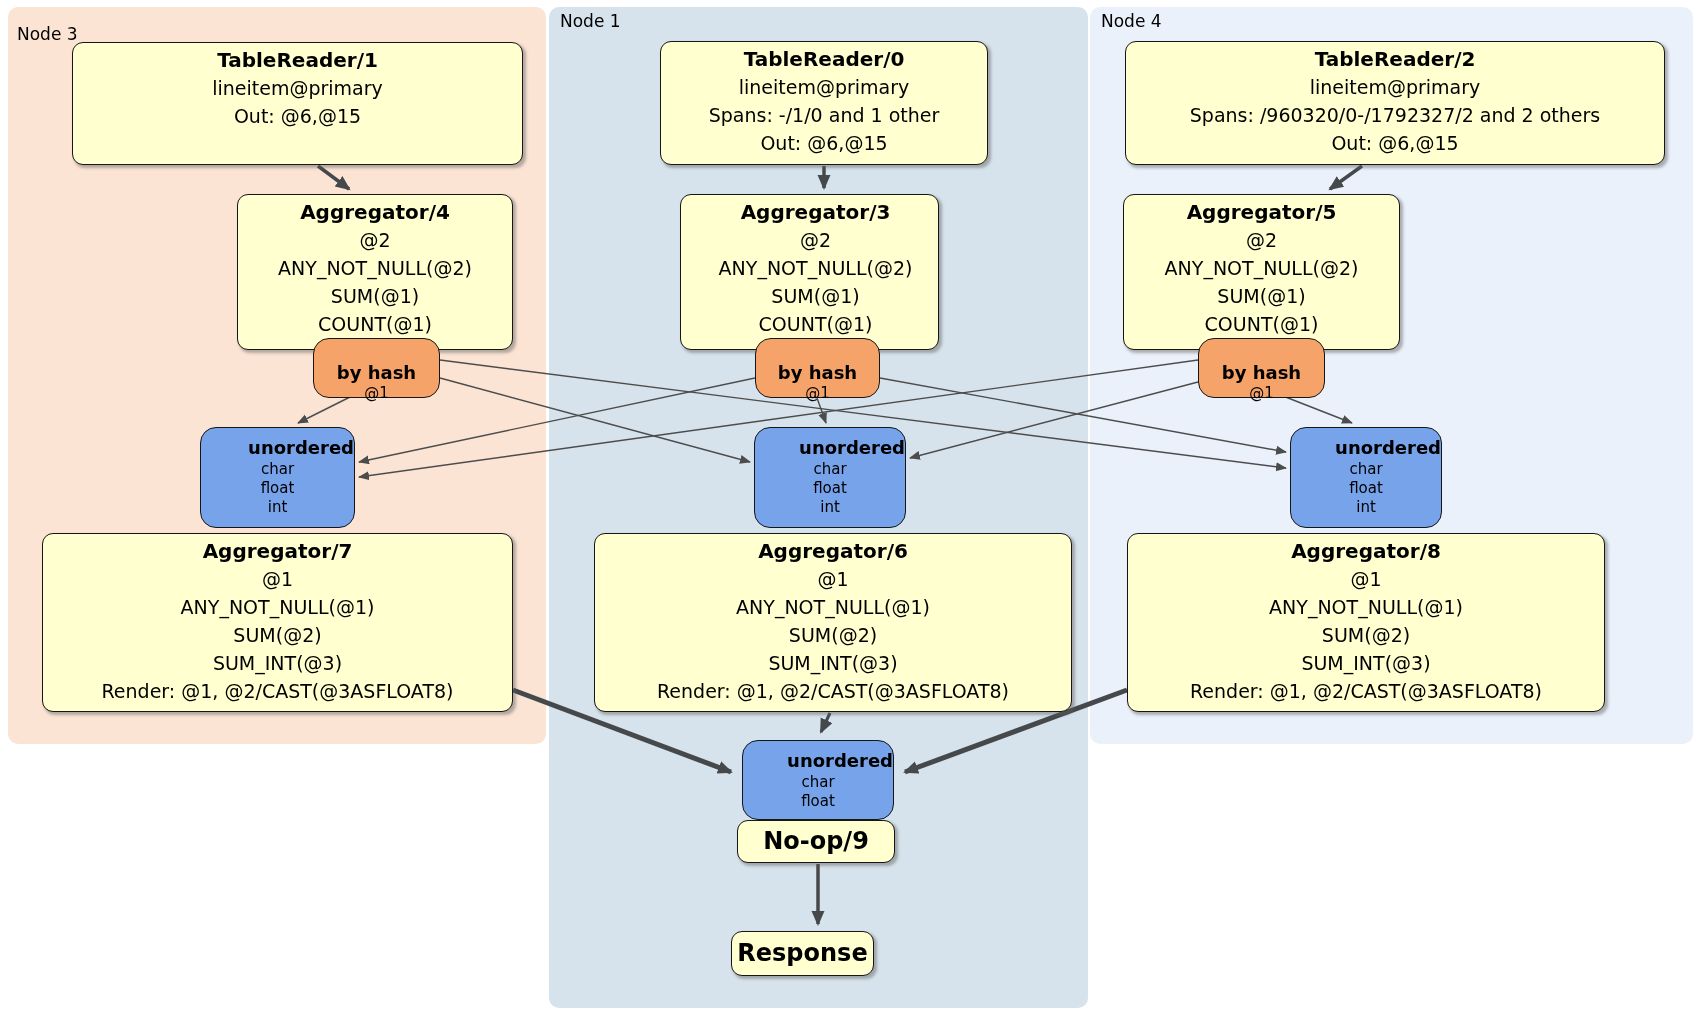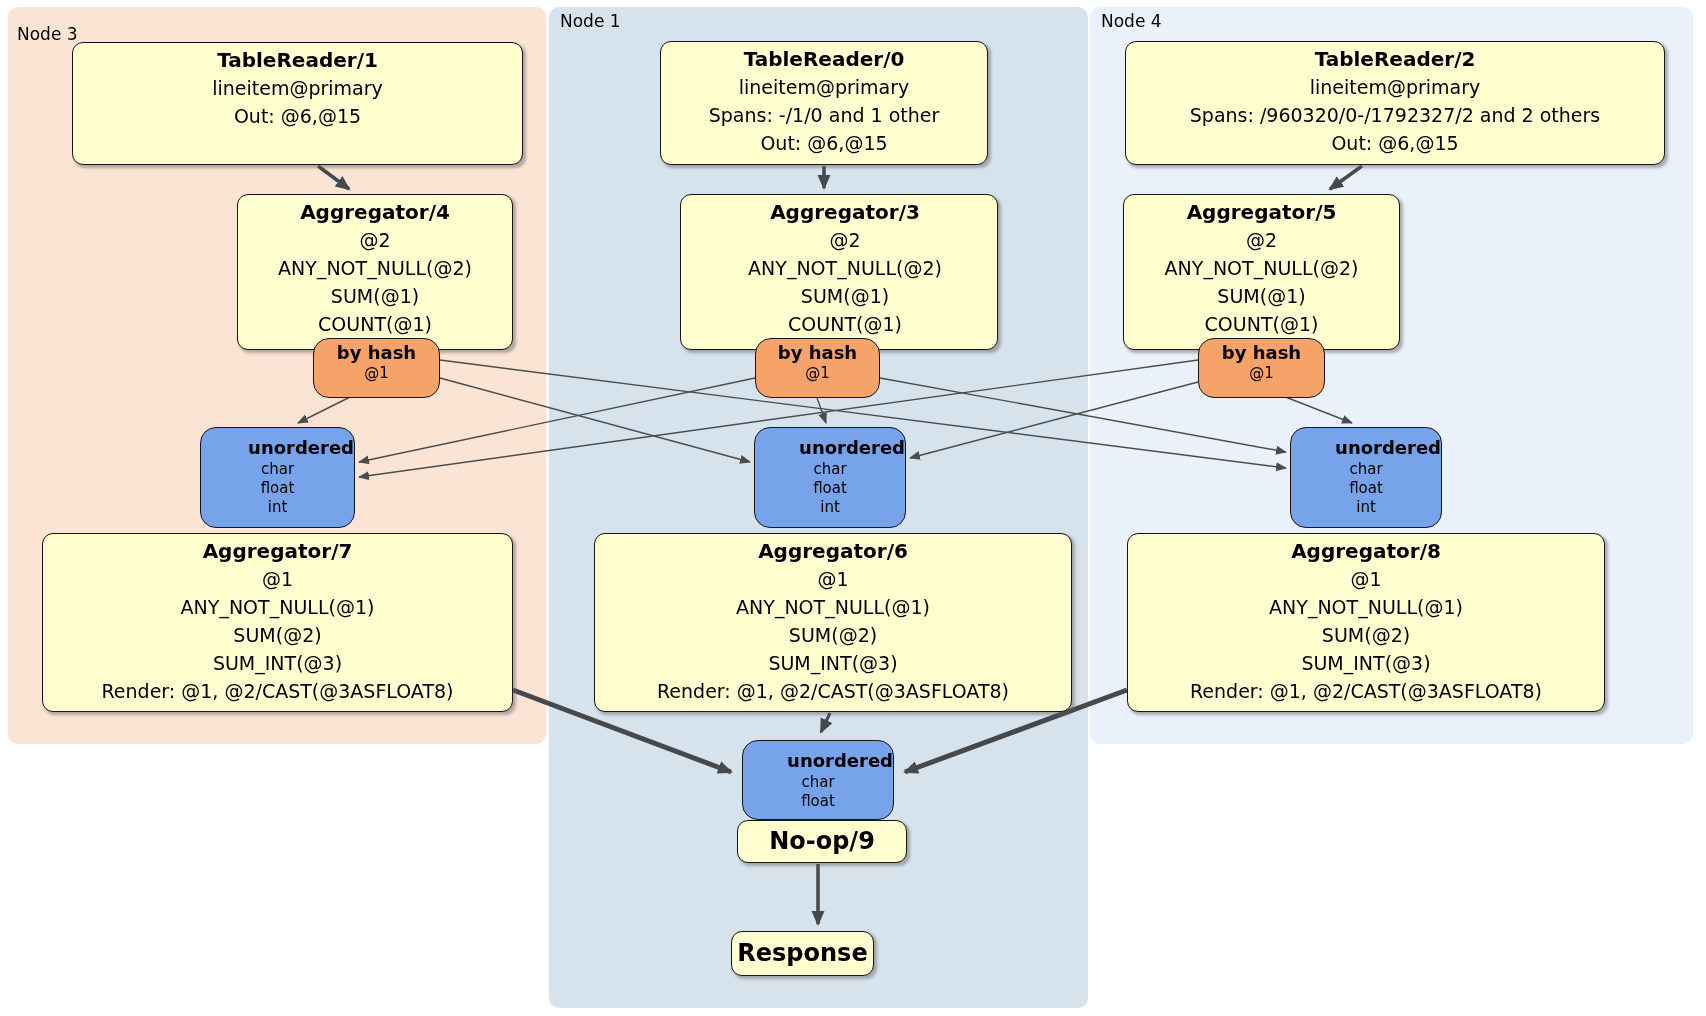--- a/index.html
+++ b/index.html
@@ -12,21 +12,21 @@
   .edges{position:absolute;left:0;top:0;width:1706px;height:1016px;pointer-events:none;}
   .box{
     position:absolute;background:#ffffcf;border:1.6px solid #161616;border-radius:11px;
     box-shadow:2.5px 2.5px 3px rgba(90,90,90,.45);text-align:center;box-sizing:border-box;
   }
   .box .title{font-weight:bold;font-size:20px;line-height:28px;}
   .box .line{font-size:19px;line-height:28px;white-space:nowrap;}
   .tr,.agg{padding-top:3px;}
   .router{
     position:absolute;background:#f6a36a;border:1.8px solid #161616;border-radius:16px;
-    text-align:center;box-sizing:border-box;padding-top:2px;z-index:3;
+    text-align:center;box-sizing:border-box;padding-top:22px;z-index:3;
   }
   .router .title{font-weight:bold;font-size:18px;line-height:23px;}
   .router .line{font-size:15px;line-height:19px;}
   .sync{
     position:absolute;background:#77a3ea;border:1.8px solid #161616;border-radius:16px;
     text-align:center;box-sizing:border-box;padding-top:8px;z-index:3;
   }
   .sync .title{font-weight:bold;font-size:18px;line-height:24px;text-align:right;}
   .sync .line{font-size:15px;line-height:19px;}
   .pill{padding:0;}
@@ -112,21 +112,21 @@
     <div class="line">Render: @1, @2/CAST(@3ASFLOAT8)</div>
   </div>
 
   <div class="box tr z2" style="left:660px;top:41px;width:328px;height:124px;">
     <div class="title">TableReader/0</div>
     <div class="line">lineitem@primary</div>
     <div class="line">Spans: -/1/0 and 1 other</div>
     <div class="line">Out: @6,@15</div>
   </div>
 
-  <div class="box agg z2" style="left:680px;top:194px;width:318px;height:156px;padding-left:12px;">
+  <div class="box agg z2" style="left:680px;top:194px;width:259px;height:156px;padding-left:12px;">
     <div class="title">Aggregator/3</div>
     <div class="line">@2</div>
     <div class="line">ANY_NOT_NULL(@2)</div>
     <div class="line">SUM(@1)</div>
     <div class="line">COUNT(@1)</div>
   </div>
 
   <div class="router" style="left:755px;top:338px;width:125px;height:60px;">
     <div class="title">by hash</div>
     <div class="line">@1</div>
@@ -183,21 +183,21 @@
     <div class="line">SUM_INT(@3)</div>
     <div class="line">Render: @1, @2/CAST(@3ASFLOAT8)</div>
   </div>
 
   <div class="sync" style="left:742px;top:740px;width:152px;height:80px;">
     <div class="title">unordered</div>
     <div class="line">char</div>
     <div class="line">float</div>
   </div>
 
-  <div class="box pill z2" style="left:737px;top:820px;width:170px;height:43px;">
+  <div class="box pill z2" style="left:737px;top:820px;width:158px;height:43px;">
     <div class="title">No-op/9</div>
   </div>
 
   <div class="box pill z2" style="left:731px;top:931px;width:143px;height:45px;">
     <div class="title" style="line-height:42px;">Response</div>
   </div>
 
 </div>
 
 </body></html>

